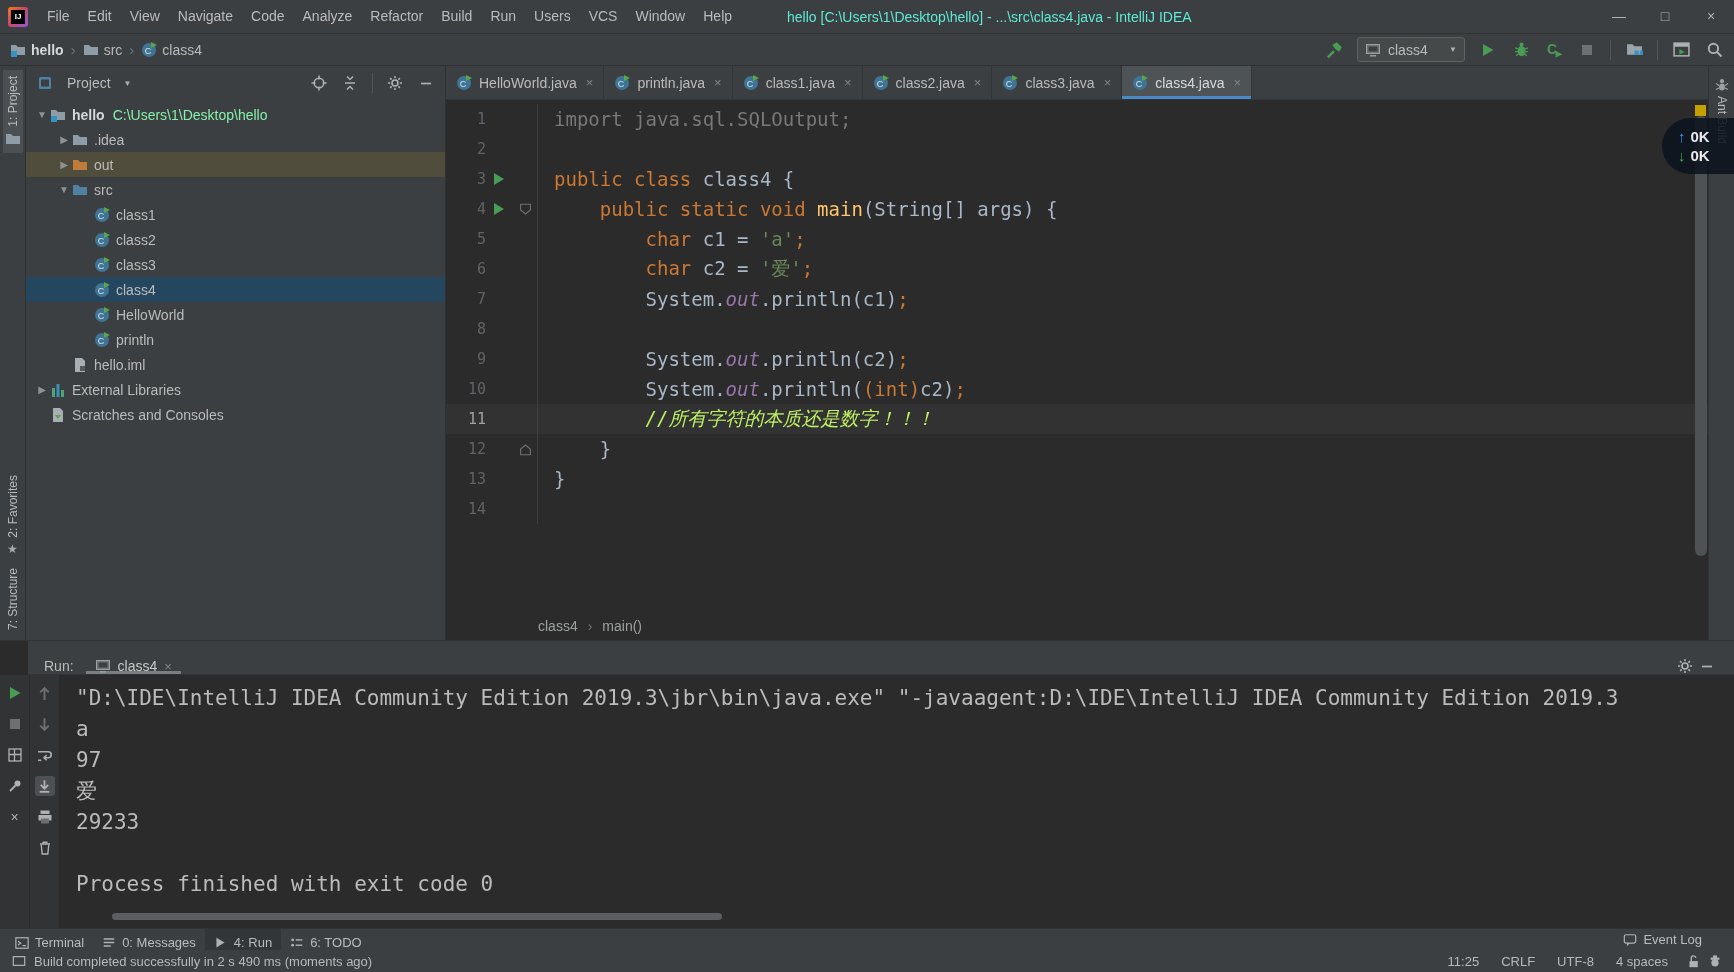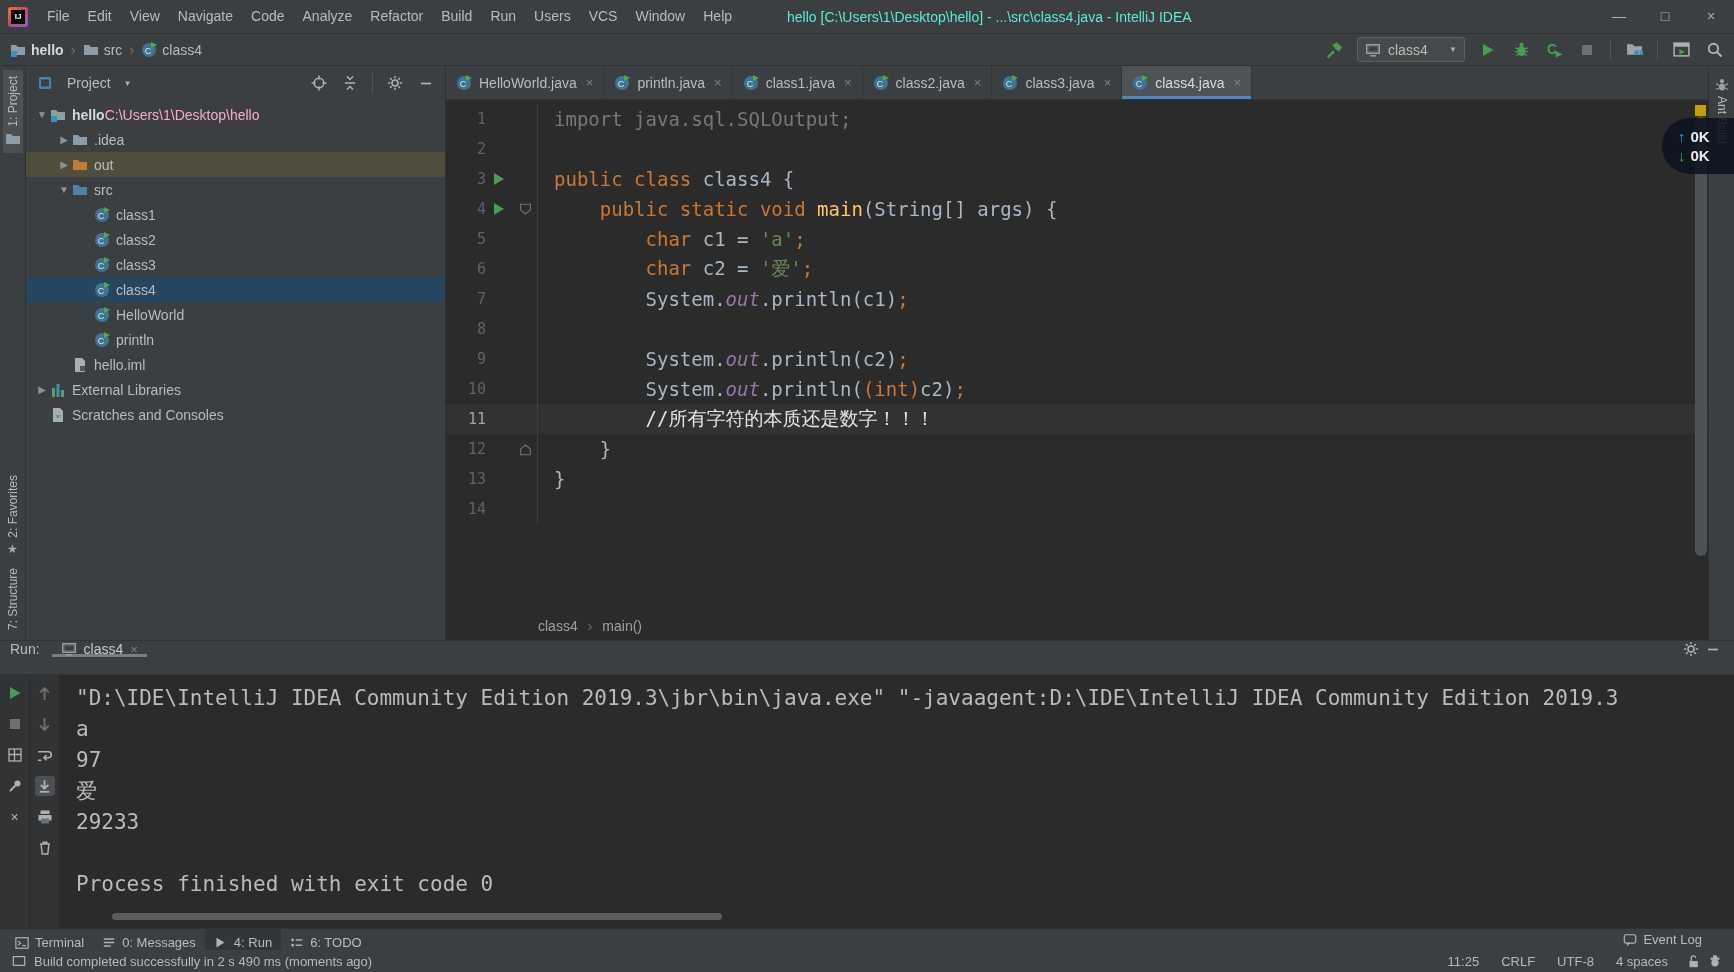--- a/index.html
+++ b/index.html
@@ -55,21 +55,21 @@
   .panel-header .caret { font-size:8px; color:#AFB1B3; }
   .panel-header .sp { flex:1; }
   .panel-header .hic { width:18px; height:18px; display:inline-flex; align-items:center; justify-content:center; }
   .tree { flex:1; overflow:hidden; padding-top:2px; }
   .tree-row { height:25px; display:flex; align-items:center; }
   .tree-row .exp { width:16px; flex:none; text-align:center; color:#8E9294; font-size:10px; }
   .tree-row .ic { width:16px; height:16px; flex:none; margin-right:6px; display:inline-flex; }
   .tree-row.selected { background:#25465F; }
   .tree-row.hl-out { background:#514D3C; }
   .tree-row .lbl.b { font-weight:bold; color:#D5D9DB; }
-  .tree-row .extra { color:#f9a8d4; }
+  .tree-row .extra { color:#86efac; margin-left:8px; }
 
   
   .editor-col { flex:1; min-width:0; display:flex; flex-direction:column; background:#2B2B2B; }
   .tabbar { height:34px; flex:none; background:#3C3F41; border-bottom:1px solid #323537;
             display:flex; align-items:stretch; }
   .tab { display:flex; align-items:center; gap:7px; padding:0 10px; border-right:1px solid #323537; color:#BBBBBB; }
   .tab .ic { width:16px; height:16px; display:inline-flex; }
   .tab .x { color:#7F8486; font-size:13px; margin-left:2px; }
   .tab.active { background:#4E5356; color:#DADADA; box-shadow:inset 0 -3px 0 #4A88C7; }
   .code-area { flex:1; position:relative; overflow:hidden;
@@ -81,33 +81,33 @@
   .lnum { width:40px; text-align:right; color:#606366; font-size:15px;
           font-family:"DejaVu Sans Mono", monospace; }
   .current .lnum { color:#A4A3A3; }
   .gmark { width:26px; display:flex; justify-content:center; }
   .gfold { width:24px; display:flex; justify-content:center; margin-left:auto; }
   .runtri { width:0; height:0; border-left:10px solid #499C54;
             border-top:6px solid transparent; border-bottom:6px solid transparent; }
   .ctext { padding-left:16px; }
   .tk-fg{color:#A9B7C6} .tk-kw{color:#CC7832} .tk-str{color:#6A8759} .tk-semi{color:#CC7832}
   .tk-field{color:#9876AA;font-style:italic} .tk-method{color:#FFC66D}
-  .tk-gray{color:#787878} .tk-comment{color:#e5e5e5;}
+  .tk-gray{color:#787878} .tk-comment{color:#bef264;font-style:italic}
   .vscroll { position:absolute; top:0; right:0; width:14px; bottom:0; }
   .vthumb { position:absolute; top:16px; right:1px; width:12px; height:440px; background:#4E5254; border-radius:6px; }
   .warn-sq { position:absolute; top:5px; right:2px; width:11px; height:11px; background:#C4A000; }
   .crumbbar { height:28px; flex:none; display:flex; align-items:center; gap:10px; padding-left:92px;
               color:#9DA0A2; background:#2B2B2B; }
   .crumbbar .sep { color:#6E7476; }
 
   
   .run-panel { height:288px; flex:none; display:flex; flex-direction:column; background:#2B2B2B;
                border-top:1px solid #323537; }
   .run-header { height:34px; flex:none; background:#3C3F41; border-bottom:1px solid #323537;
-                display:flex; align-items:flex-start; padding:0 10px; }
+                display:flex; align-items:flex-end; padding:0 16px;margin-left:28px; }
   .run-header .rlabel { display:flex; align-items:center; margin-right:12px; }
   .run-tab { display:flex; align-items:center; gap:7px; padding:0 9px; color:#C9C9C9;
              box-shadow:inset 0 -3px 0 #7A7E80; }
   .run-tab .ic { width:16px; height:16px; display:inline-flex; }
   .run-tab .x { color:#7F8486; font-size:13px; }
   .run-header .sp { flex:1; }
   .run-header .hic { width:22px; display:flex; align-items:center; justify-content:center; }
   .run-body { flex:1; display:flex; min-height:0; position:relative; }
   .rtools { width:30px; flex:none; background:#313335; border-right:1px solid #292B2D;
             display:flex; flex-direction:column; align-items:center; padding-top:8px; gap:11px; }

